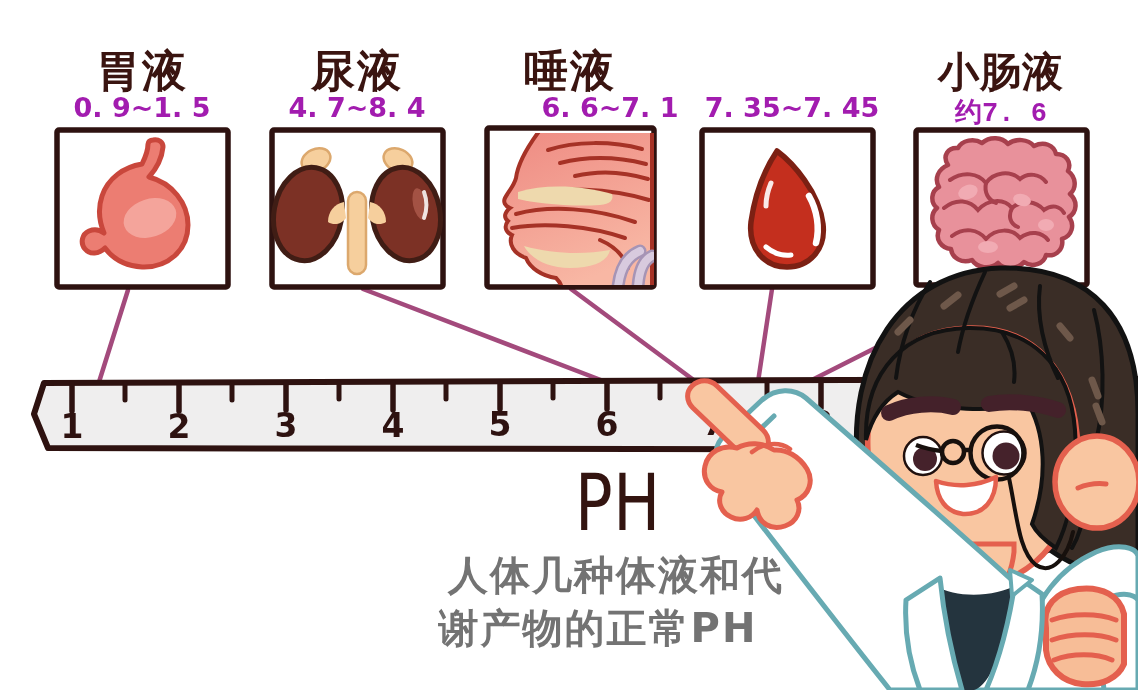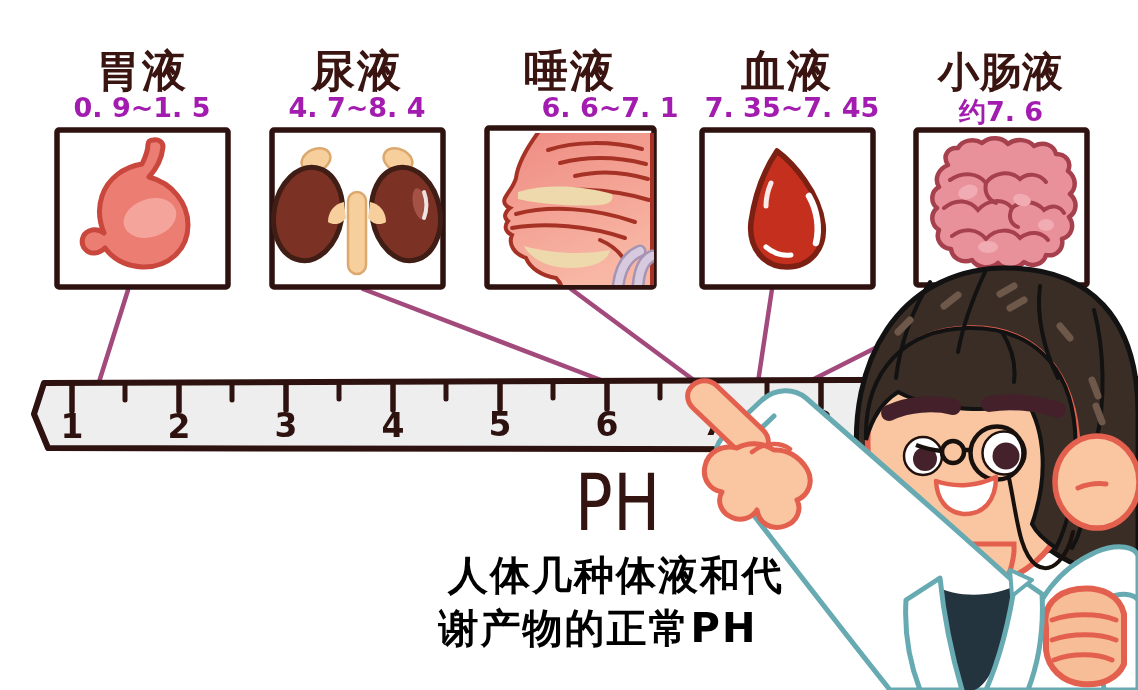--- a/index.html
+++ b/index.html
@@ -5,21 +5,21 @@
   html,body{margin:0;padding:0;background:#ffffff;}
   .stage{position:relative;width:1138px;height:690px;background:#fff;overflow:hidden;
          font-family:"DejaVu Sans",sans-serif;color:#3a1410;}
   .abs{position:absolute;}
   .organ-name{font-size:44px;font-weight:bold;letter-spacing:2px;white-space:nowrap;
               transform:translateX(-50%);color:#3a1410;}
   .organ-name.small{font-size:41px;letter-spacing:1px;}
   .ph-value{font-size:27px;font-weight:bold;white-space:nowrap;transform:translateX(-50%);color:#a21caf;}
   .ph-title{font-size:78px;font-weight:400;color:#331410;transform:translateX(-50%) scaleX(0.80);
             transform-origin:center top;letter-spacing:1px;}
-  .caption{font-size:40px;font-weight:bold;color:#000000;letter-spacing:2px;white-space:nowrap;
+  .caption{font-size:40px;font-weight:bold;color:#737373;letter-spacing:2px;white-space:nowrap;
            transform:translateX(-50%);}
   svg{position:absolute;left:0;top:0;}
   svg text.ruler-num{font-family:"DejaVu Sans",sans-serif;font-size:33px;font-weight:bold;fill:#2e1210;}
 </style>
 </head>
 <body>
 
 <div class="stage">
 
   <svg width="1138" height="690" viewBox="0 0 1138 690">
@@ -231,26 +231,25 @@
       <path d="M 737,448 C 722,444 708,452 705,466 C 702,479 710,490 722,492 C 717,500 720,512 731,517
            C 741,522 752,518 757,510 C 759,523 771,531 785,526 C 797,522 802,510 797,500
            C 809,495 814,481 807,469 C 799,456 786,449 774,450 C 762,442 748,442 737,448 Z" fill="#f9c6a1" stroke="#e4604e" stroke-width="5" stroke-linejoin="round"></path>
       <path d="M 752,452 C 763,443 779,441 790,449" stroke="#e4604e" stroke-width="4.5" fill="none" stroke-linecap="round"></path>
     </g>
   </svg>
 
   <div class="abs organ-name" style="left:142px;top:42px;font-family:Liberation Serif, serif;">胃液</div>
   <div class="abs organ-name" style="left:357px;top:42px;text-align:right;">尿液</div>
   <div class="abs organ-name" style="left:570px;top:42px;">唾液</div>
-  <div class="abs organ-name" style="left:787px;top:42px;">血液</div>
   <div class="abs organ-name small" style="left:1001px;top:45px;">小肠液</div>
 
   <div class="abs ph-value" style="left:142px;top:92px;">0. 9~1. 5</div>
   <div class="abs ph-value" style="left:357px;top:92px;">4. 7~8. 4</div>
   <div class="abs ph-value" style="left:570px;top:92px;margin-left:40px;">6. 6~7. 1</div>
   <div class="abs ph-value" style="left:792px;top:92px;">7. 35~7. 45</div>
-  <div class="abs ph-value" style="left:1001px;top:94px;">约7. 6</div>
+  <div class="abs ph-value" style="left:1001px;top:94px;font-family:Liberation Mono, monospace;">约7. 6</div>
 
   <div class="abs ph-title" style="left:618px;top:458px;">PH</div>
   <div class="abs caption" style="left:616px;top:548px;">人体几种体液和代</div>
   <div class="abs caption" style="left:598px;top:601px;text-align:right;">谢产物的正常PH</div>
 
 </div>
 
 </body></html>

